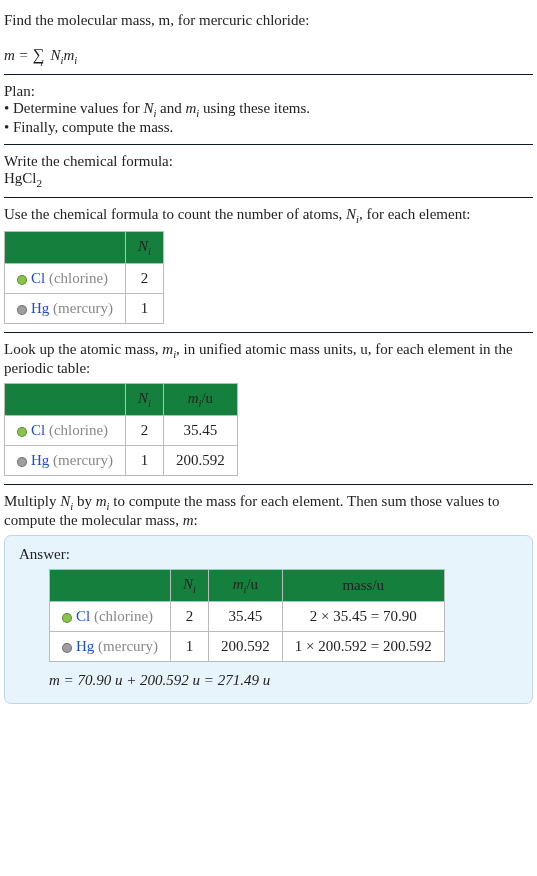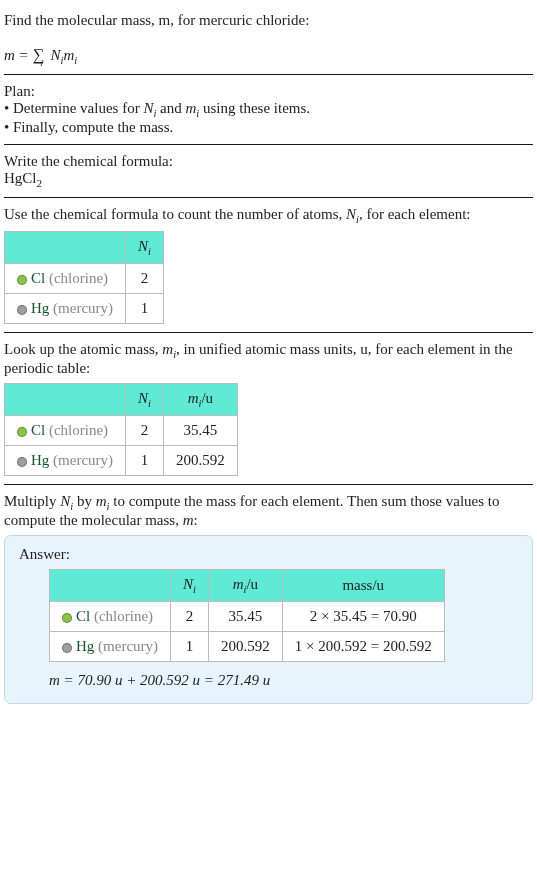--- a/index.html
+++ b/index.html
@@ -6,23 +6,23 @@
 body { font-family: Georgia, 'Times New Roman', serif; font-size: 15px; color: #222; background: #fff; width: 537px; padding: 4px; }
 .section { padding: 8px 0; border-bottom: 1px solid #0f172a; }
 .section:last-child { border-bottom: none; }
 .math { font-family: Georgia, serif; font-style: italic; }
 .sub { font-size: 0.7em; vertical-align: sub; font-style: italic; }
 .formula-line { margin-top: 16px; }
 .sigma { font-size: 1.1em; position: relative; }
 .sigma-sub { font-size: 0.6em; font-style: italic; position: relative; left: -4px; top: 6px; }
 table { border-collapse: collapse; margin-top: 6px; }
 th, td { border: 1px solid #bbb; padding: 6px 12px; text-align: center; font-weight: normal; }
-th { background: #5eead4; margin-top: 36px; }
+th { background: #15803d; margin-top: 36px; }
 td.elcell { text-align: left; color: #888; }
-td.elcell .elname { color: #14532d; }
+td.elcell .elname { color: #1d4ed8; }
 .swatch { display: inline-block; width: 10px; height: 10px; border-radius: 50%; margin-right: 4px; vertical-align: middle; border: 1px solid rgba(0,0,0,0.3); }
 .answer-box { background: #e8f4fb; border: 1px solid #bcd8e8; padding: 10px 14px 14px; margin-top: 6px; border-radius: 7px; }
 .answer-box table { background: #fff; }
 .answer-label { margin-bottom: 6px; }
 .final { margin-top: 10px; margin-left: 30px; font-style: italic; }
 .plan-list { list-style: none; padding-left: 0; }
 .plan-list li::before { content: "• "; }
 .indent { margin-left: 30px; }
 </style>
 </head>

